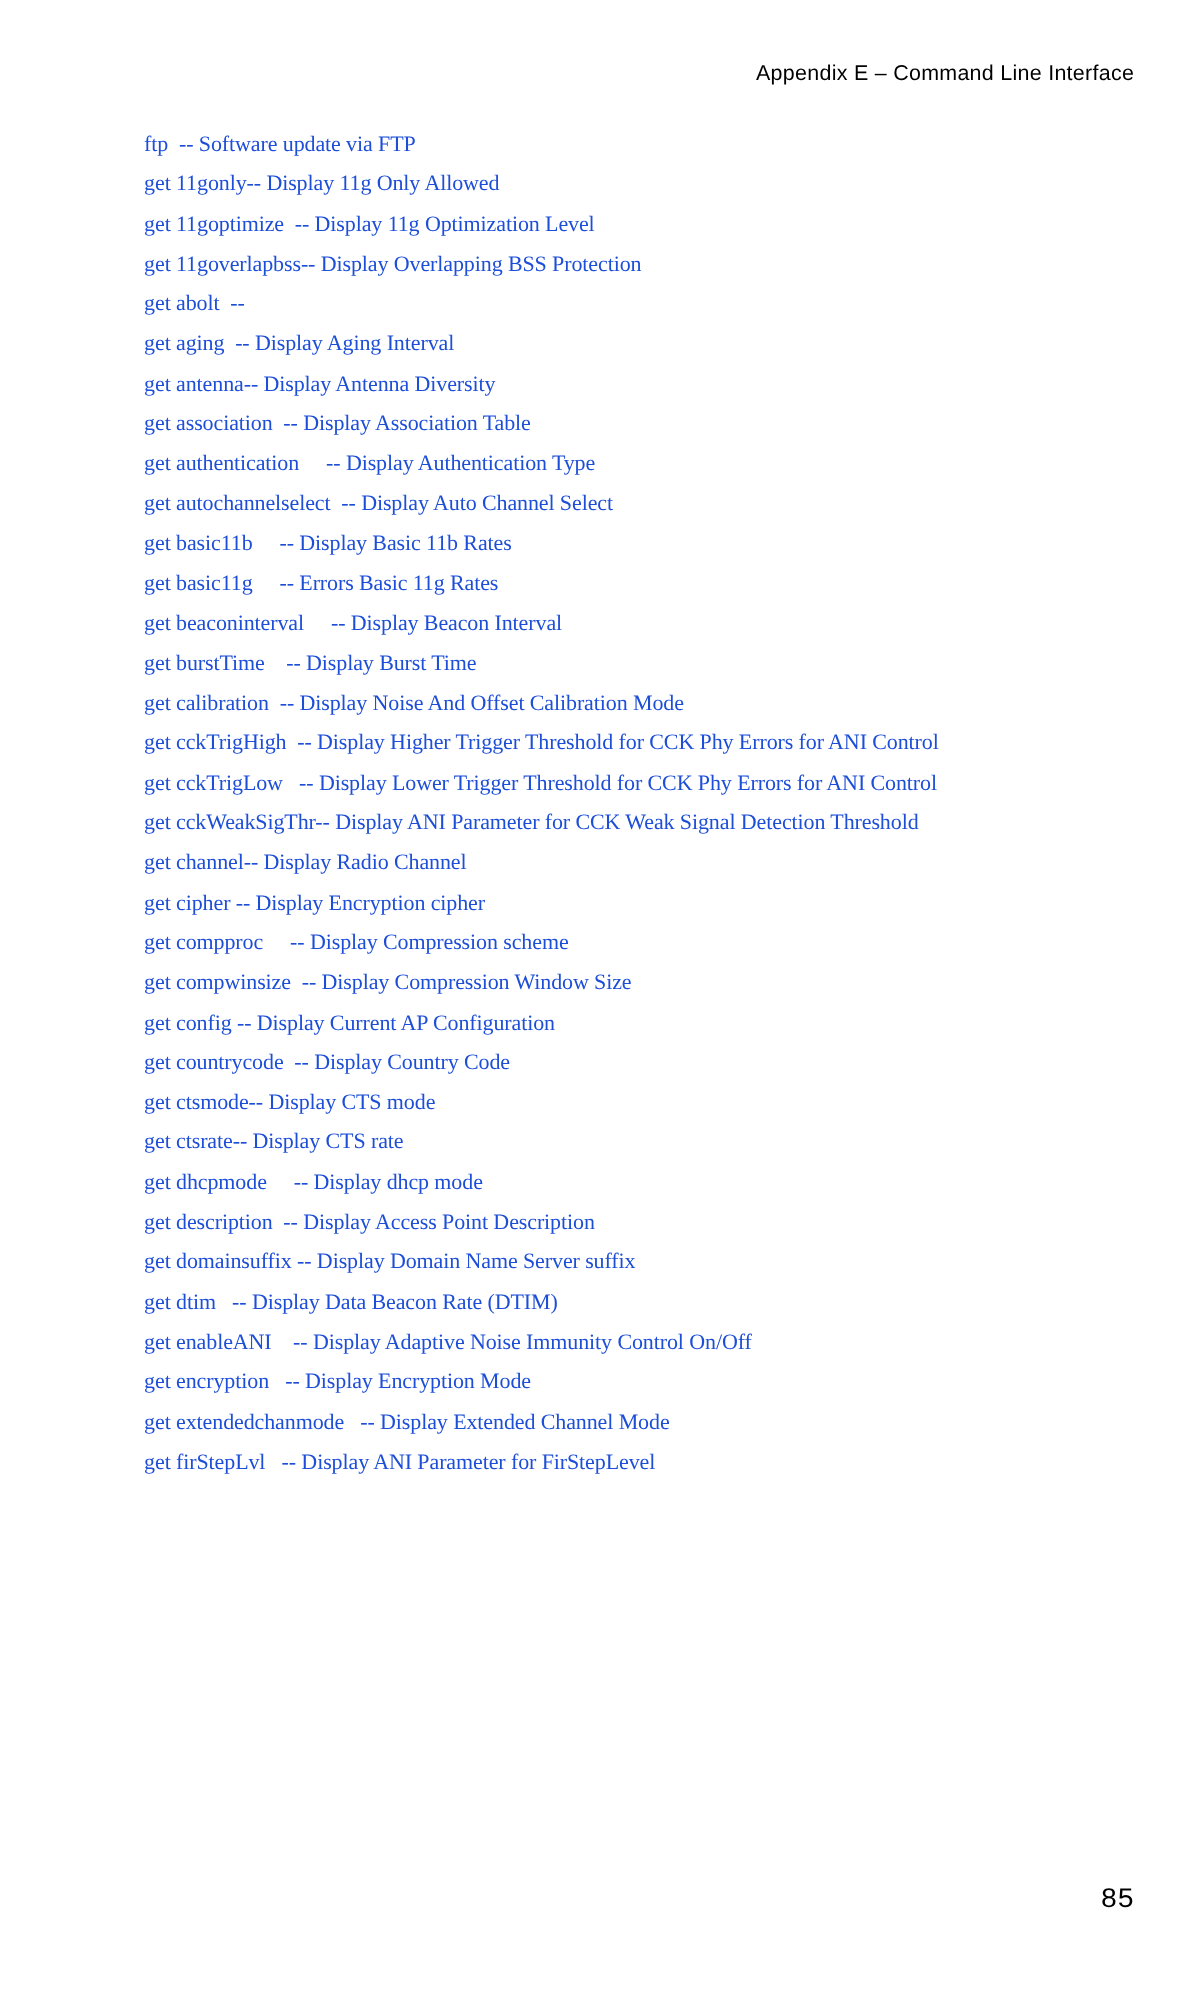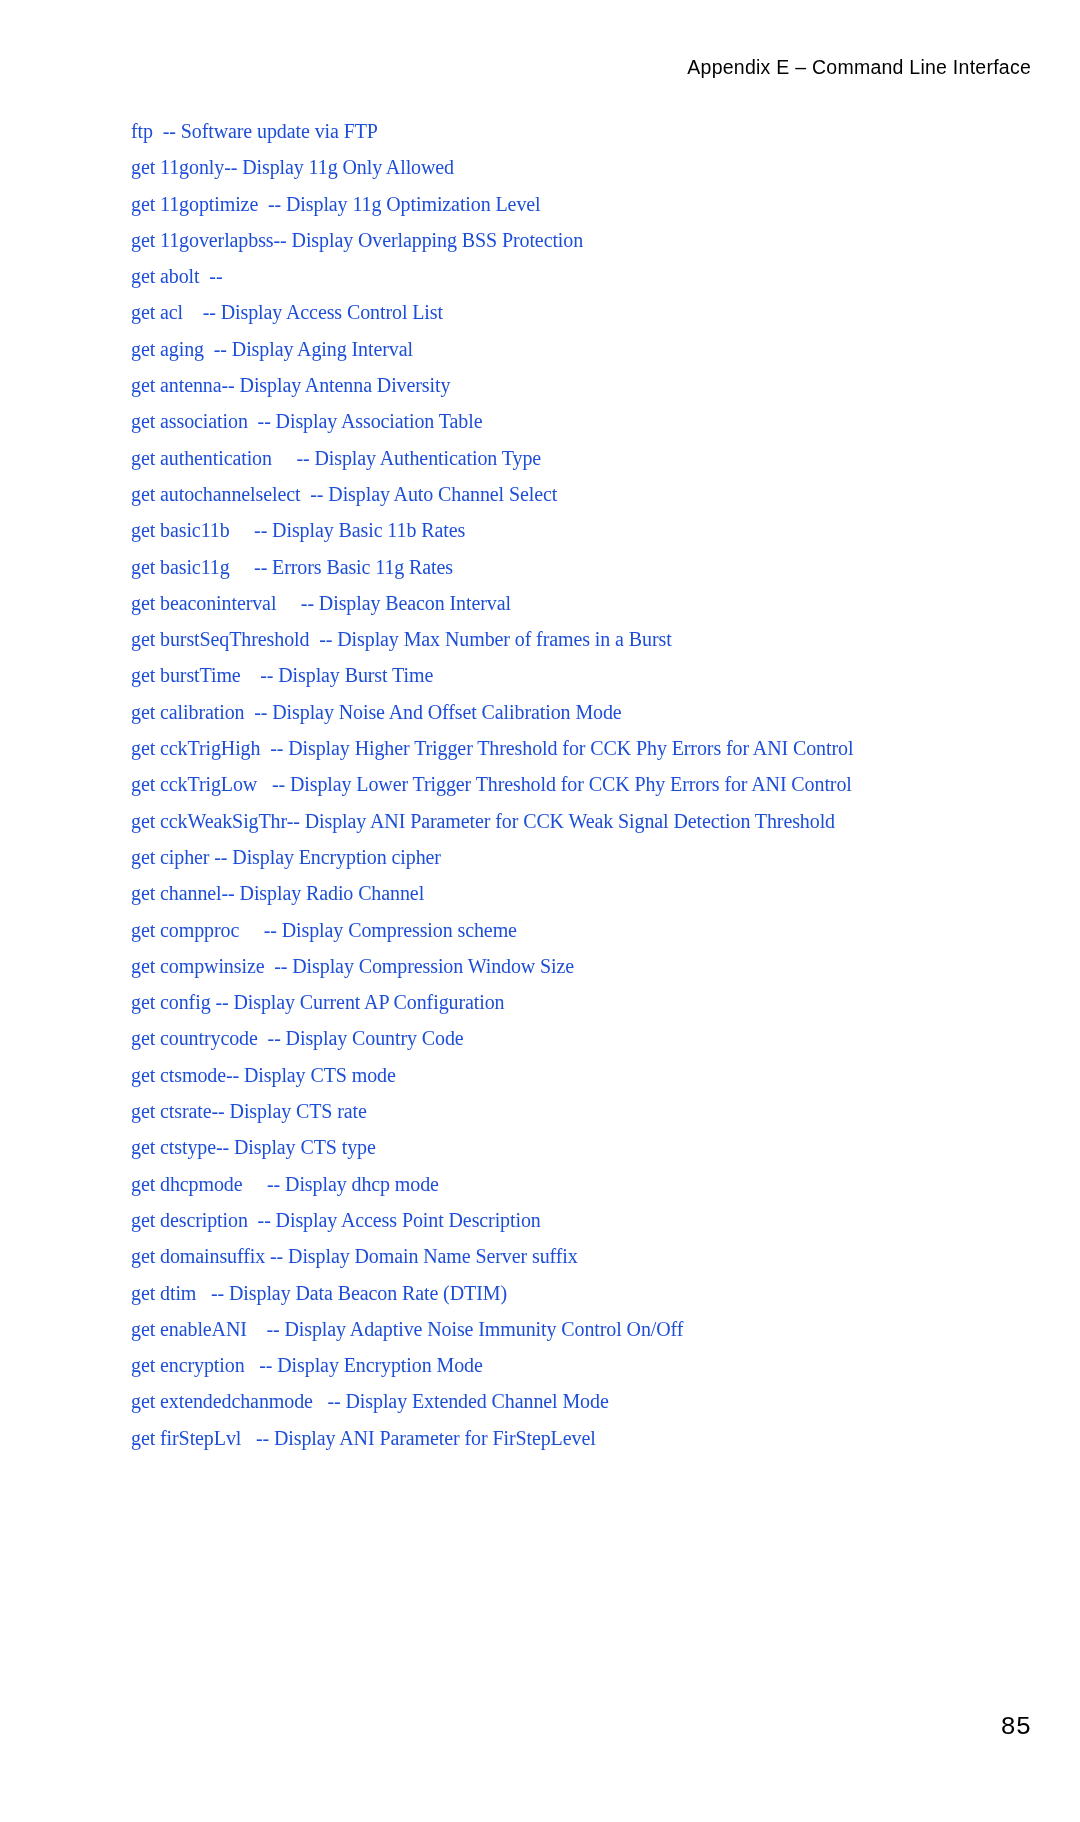--- a/index.html
+++ b/index.html
@@ -62,44 +62,41 @@
 <div class="page">
 
   <div class="running-head">Appendix E – Command Line Interface</div>
 
   <div class="body-block">
       <div class="cmd-line">ftp  -- Software update via FTP</div>
       <div class="cmd-line">get 11gonly-- Display 11g Only Allowed</div>
       <div class="cmd-line">get 11goptimize  -- Display 11g Optimization Level</div>
       <div class="cmd-line">get 11goverlapbss-- Display Overlapping BSS Protection</div>
       <div class="cmd-line">get abolt  --</div>
-      <div class="cmd-line">get acl    -- Display Access Control List</div>
       <div class="cmd-line">get aging  -- Display Aging Interval</div>
       <div class="cmd-line">get antenna-- Display Antenna Diversity</div>
       <div class="cmd-line">get association  -- Display Association Table</div>
       <div class="cmd-line">get authentication     -- Display Authentication Type</div>
       <div class="cmd-line">get autochannelselect  -- Display Auto Channel Select</div>
       <div class="cmd-line">get basic11b     -- Display Basic 11b Rates</div>
       <div class="cmd-line">get basic11g     -- Errors Basic 11g Rates</div>
       <div class="cmd-line">get beaconinterval     -- Display Beacon Interval</div>
-      <div class="cmd-line">get burstSeqThreshold  -- Display Max Number of frames in a Burst</div>
       <div class="cmd-line">get burstTime    -- Display Burst Time</div>
       <div class="cmd-line">get calibration  -- Display Noise And Offset Calibration Mode</div>
       <div class="cmd-line">get cckTrigHigh  -- Display Higher Trigger Threshold for CCK Phy Errors for ANI Control</div>
       <div class="cmd-line">get cckTrigLow   -- Display Lower Trigger Threshold for CCK Phy Errors for ANI Control</div>
       <div class="cmd-line">get cckWeakSigThr-- Display ANI Parameter for CCK Weak Signal Detection Threshold</div>
+      <div class="cmd-line">get channel-- Display Radio Channel</div>
       <div class="cmd-line">get cipher -- Display Encryption cipher</div>
-      <div class="cmd-line">get channel-- Display Radio Channel</div>
       <div class="cmd-line">get compproc     -- Display Compression scheme</div>
       <div class="cmd-line">get compwinsize  -- Display Compression Window Size</div>
       <div class="cmd-line">get config -- Display Current AP Configuration</div>
       <div class="cmd-line">get countrycode  -- Display Country Code</div>
       <div class="cmd-line">get ctsmode-- Display CTS mode</div>
       <div class="cmd-line">get ctsrate-- Display CTS rate</div>
-      <div class="cmd-line">get ctstype-- Display CTS type</div>
       <div class="cmd-line">get dhcpmode     -- Display dhcp mode</div>
       <div class="cmd-line">get description  -- Display Access Point Description</div>
       <div class="cmd-line">get domainsuffix -- Display Domain Name Server suffix</div>
       <div class="cmd-line">get dtim   -- Display Data Beacon Rate (DTIM)</div>
       <div class="cmd-line">get enableANI    -- Display Adaptive Noise Immunity Control On/Off</div>
       <div class="cmd-line">get encryption   -- Display Encryption Mode</div>
       <div class="cmd-line">get extendedchanmode   -- Display Extended Channel Mode</div>
       <div class="cmd-line">get firStepLvl   -- Display ANI Parameter for FirStepLevel</div>
     </div>
 

